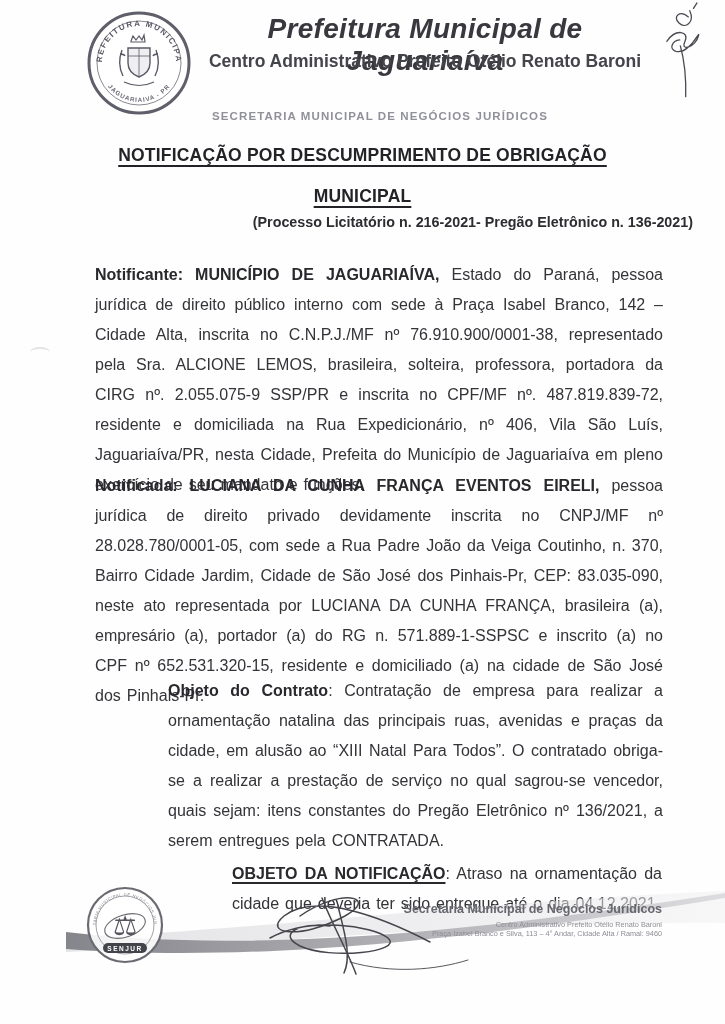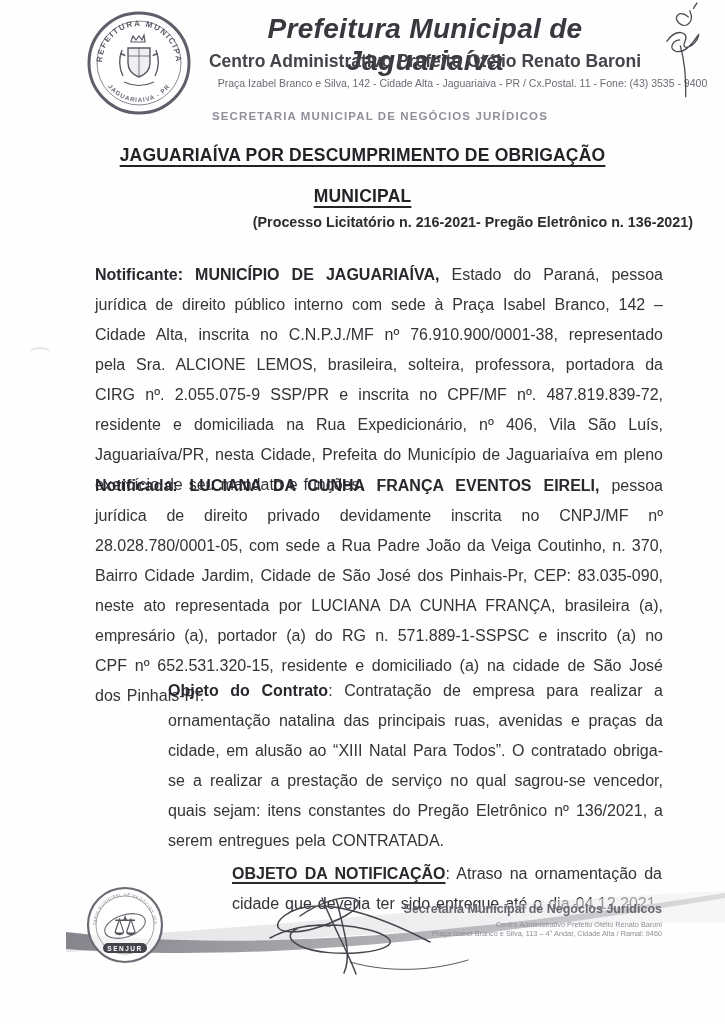--- a/index.html
+++ b/index.html
@@ -80,34 +80,33 @@
     <path d="M42,46 h22 M53,38 v28" stroke="#5a5a66" stroke-width="0.8" fill="none"></path>
 
     <path d="M36,40 c-3,8 -3,18 1,26 M34,44 c2,0 4,0 5,2" stroke="#5a5a66" stroke-width="1.4" fill="none"></path>
     <path d="M70,40 c3,8 3,18 -1,26 M72,44 c-2,0 -4,0 -5,2" stroke="#5a5a66" stroke-width="1.4" fill="none"></path>
 
     <path d="M38,72 q15,7 30,0" stroke="#5a5a66" stroke-width="1.2" fill="none"></path>
   </svg>
 
   <div class="muni-title">Prefeitura Municipal de Jaguariaíva</div>
   <div class="admin-sub">Centro Administrativo Prefeito Otélio Renato Baroni</div>
-  <div class="addr-1">Praça Izabel Branco e Silva, 142 - Cidade Alta - Jaguariaiva - PR / Cx.Postal. 11 - Fone: (43) 3535 - 9400</div>
   <div class="dept">SECRETARIA MUNICIPAL DE NEGÓCIOS JURÍDICOS</div>
 
   <svg class="initials-svg" viewBox="0 0 64 100">
     <g fill="none" stroke="#4a4a52" stroke-width="1.3" stroke-linecap="round">
       <path d="M44,16 C36,8 28,14 34,21 C40,28 50,22 46,10"></path>
       <path d="M50,8 L54,3"></path>
       <path d="M20,38 C30,26 44,30 38,40 C32,50 48,47 52,36 C55,28 42,54 28,49 C21,46 25,38 33,38"></path>
       <path d="M33,44 C36,62 35,80 33,95"></path>
     </g>
   </svg>
 
   <div class="doc-title t1">
-    <span class="u">JAGUARIAÍVA POR DESCUMPRIMENTO DE OBRIGAÇÃO</span>
+    <span class="u">NOTIFICAÇÃO POR DESCUMPRIMENTO DE OBRIGAÇÃO</span>
   </div>
   <div class="doc-title t2">
     <span class="u">MUNICIPAL</span>
   </div>
   <div class="process">(Processo Licitatório n. 216-2021- Pregão Eletrônico n. 136-2021)</div>
 
   <p class="para p1"><strong>Notificante: MUNICÍPIO DE JAGUARIAÍVA,</strong><span> Estado do Paraná, pessoa jurídica de direito público interno com sede à Praça Isabel Branco, 142 – Cidade Alta, inscrita no C.N.P.J./MF nº 76.910.900/0001-38, representado pela Sra. ALCIONE LEMOS, brasileira, solteira, professora, portadora da CIRG nº. 2.055.075-9 SSP/PR e inscrita no CPF/MF nº. 487.819.839-72, residente e domiciliada na Rua Expedicionário, nº 406, Vila São Luís, Jaguariaíva/PR, nesta Cidade, Prefeita do Município de Jaguariaíva em pleno exercício de seu mandato e funções.</span></p>
 
   <p class="para p2"><strong>Notificada: LUCIANA DA CUNHA FRANÇA EVENTOS EIRELI,</strong><span> pessoa jurídica de direito privado devidamente inscrita no CNPJ/MF nº 28.028.780/0001-05, com sede a Rua Padre João da Veiga Coutinho, n. 370, Bairro Cidade Jardim, Cidade de São José dos Pinhais-Pr, CEP: 83.035-090, neste ato representada por LUCIANA DA CUNHA FRANÇA, brasileira (a), empresário (a), portador (a) do RG n. 571.889-1-SSPSC e inscrito (a) no CPF nº 652.531.320-15, residente e domiciliado (a) na cidade de São José dos Pinhais-Pr.</span></p>
 

